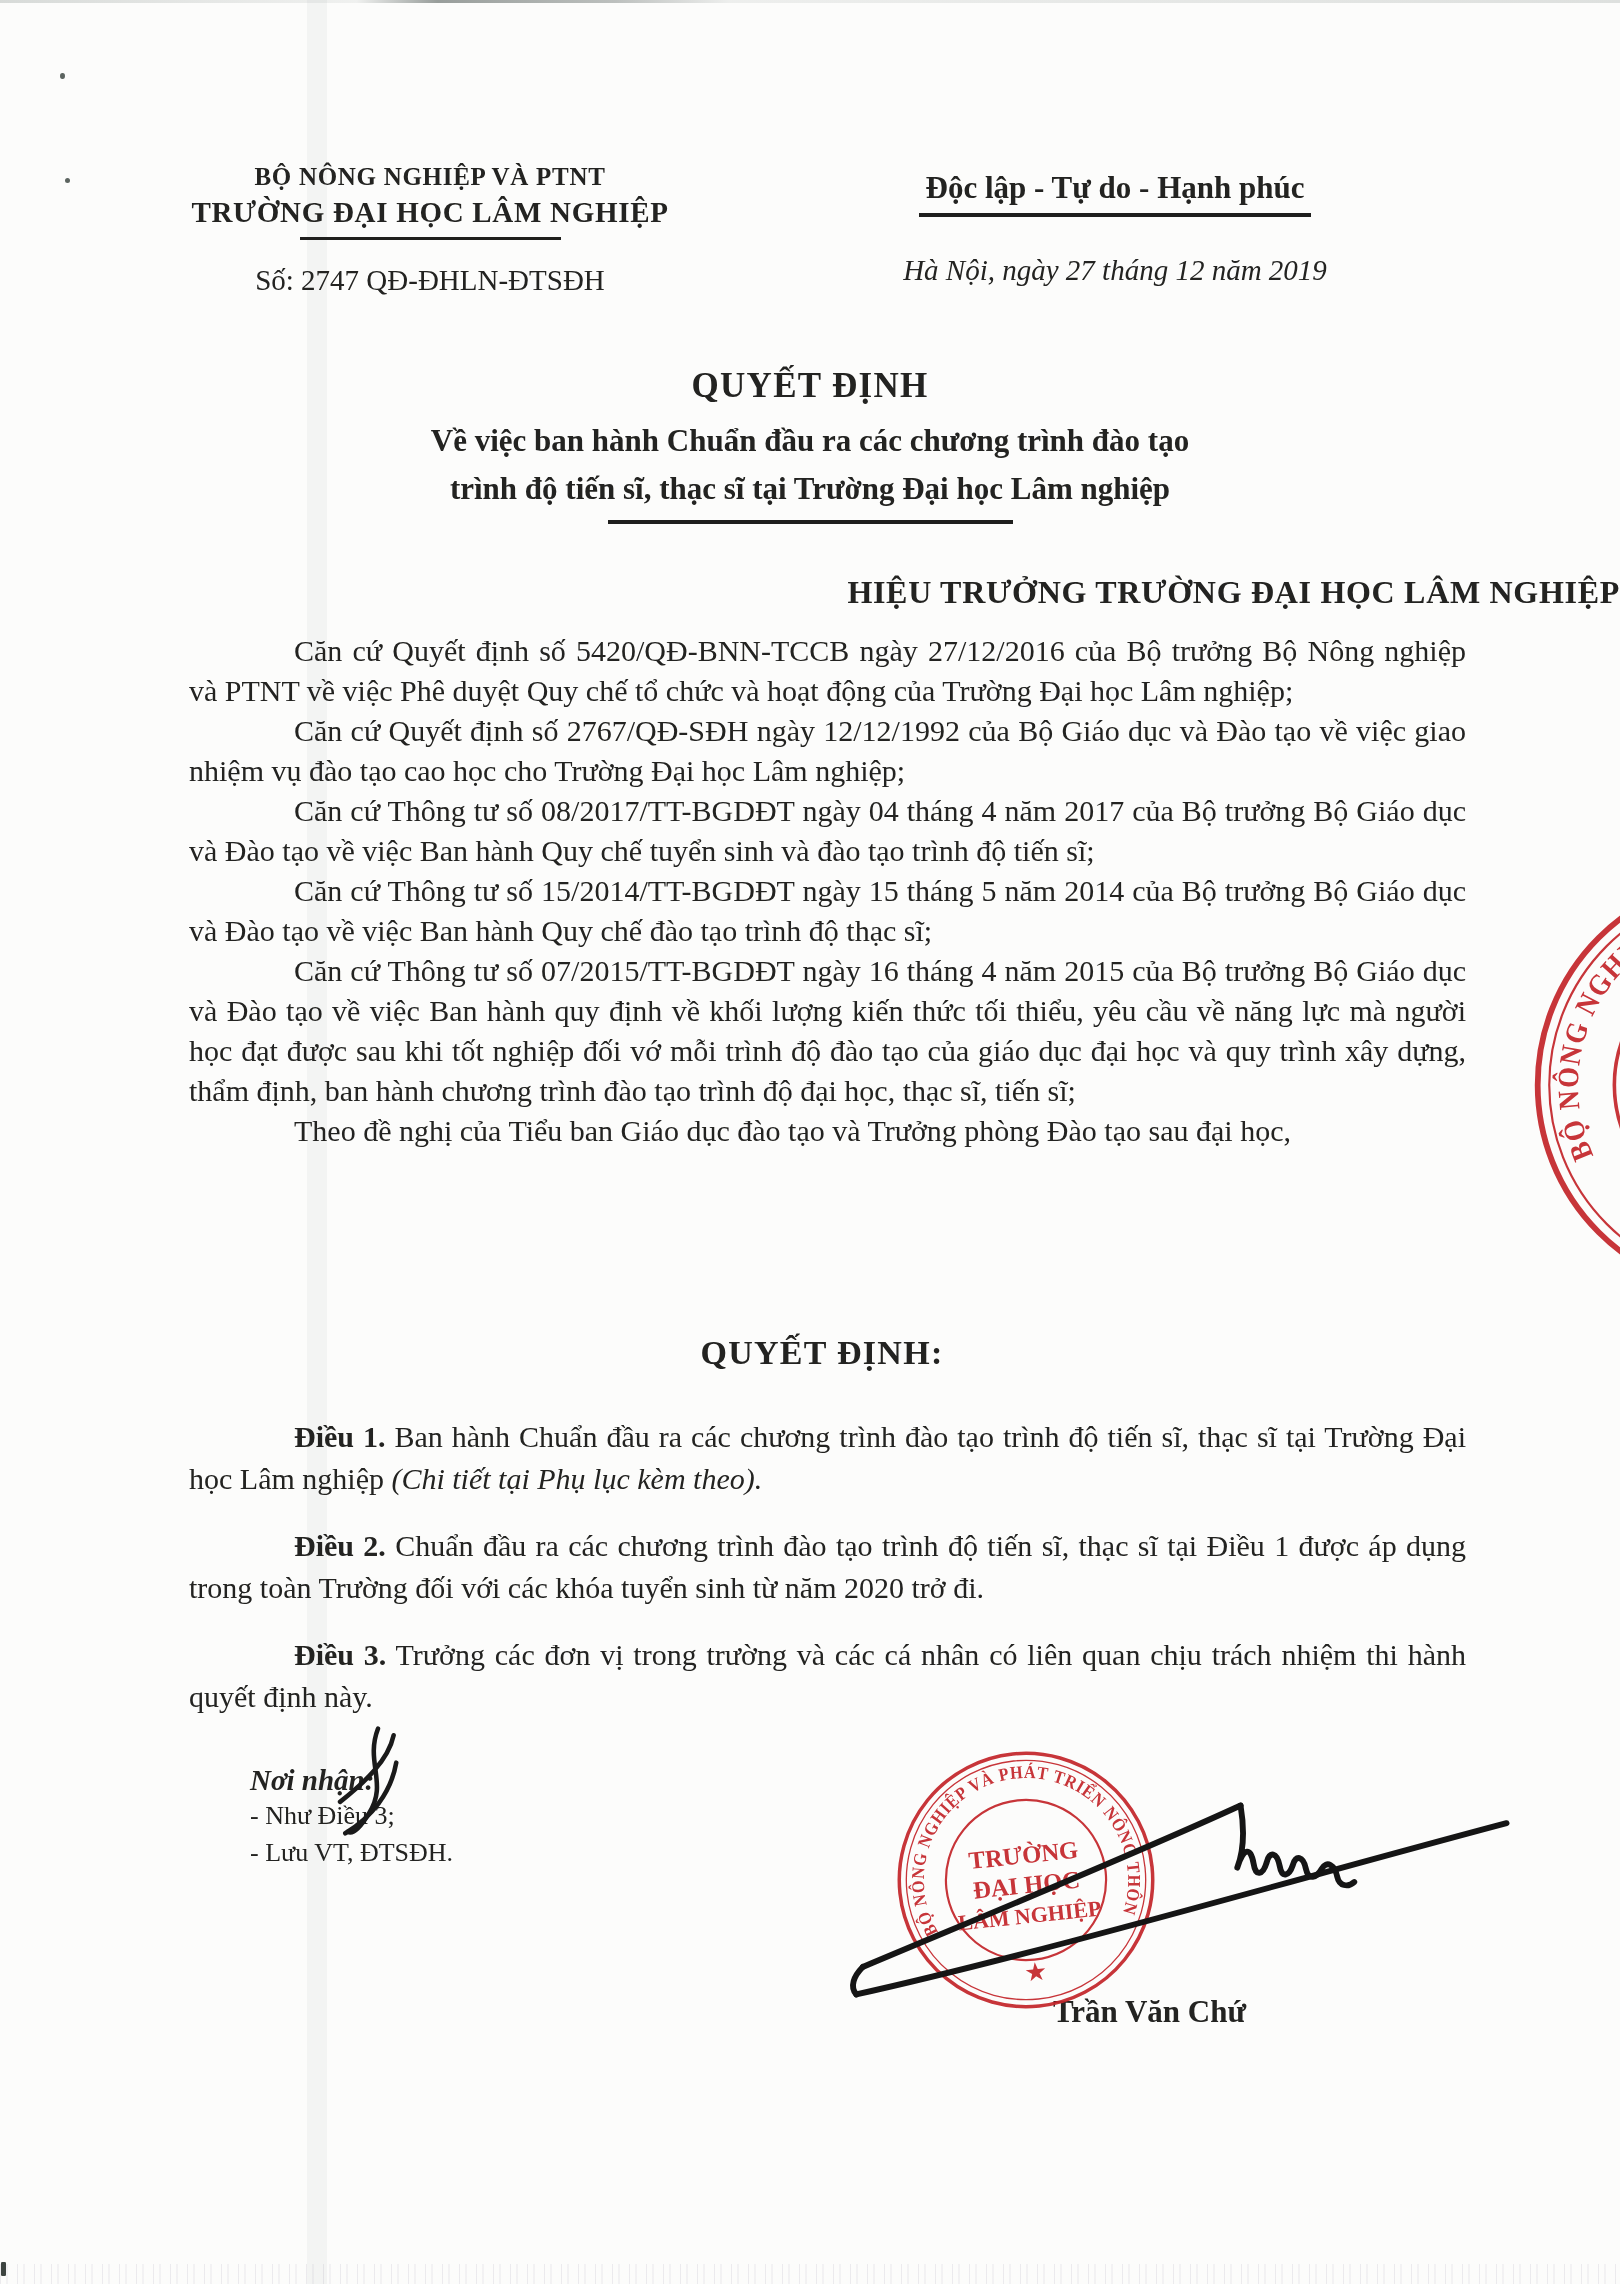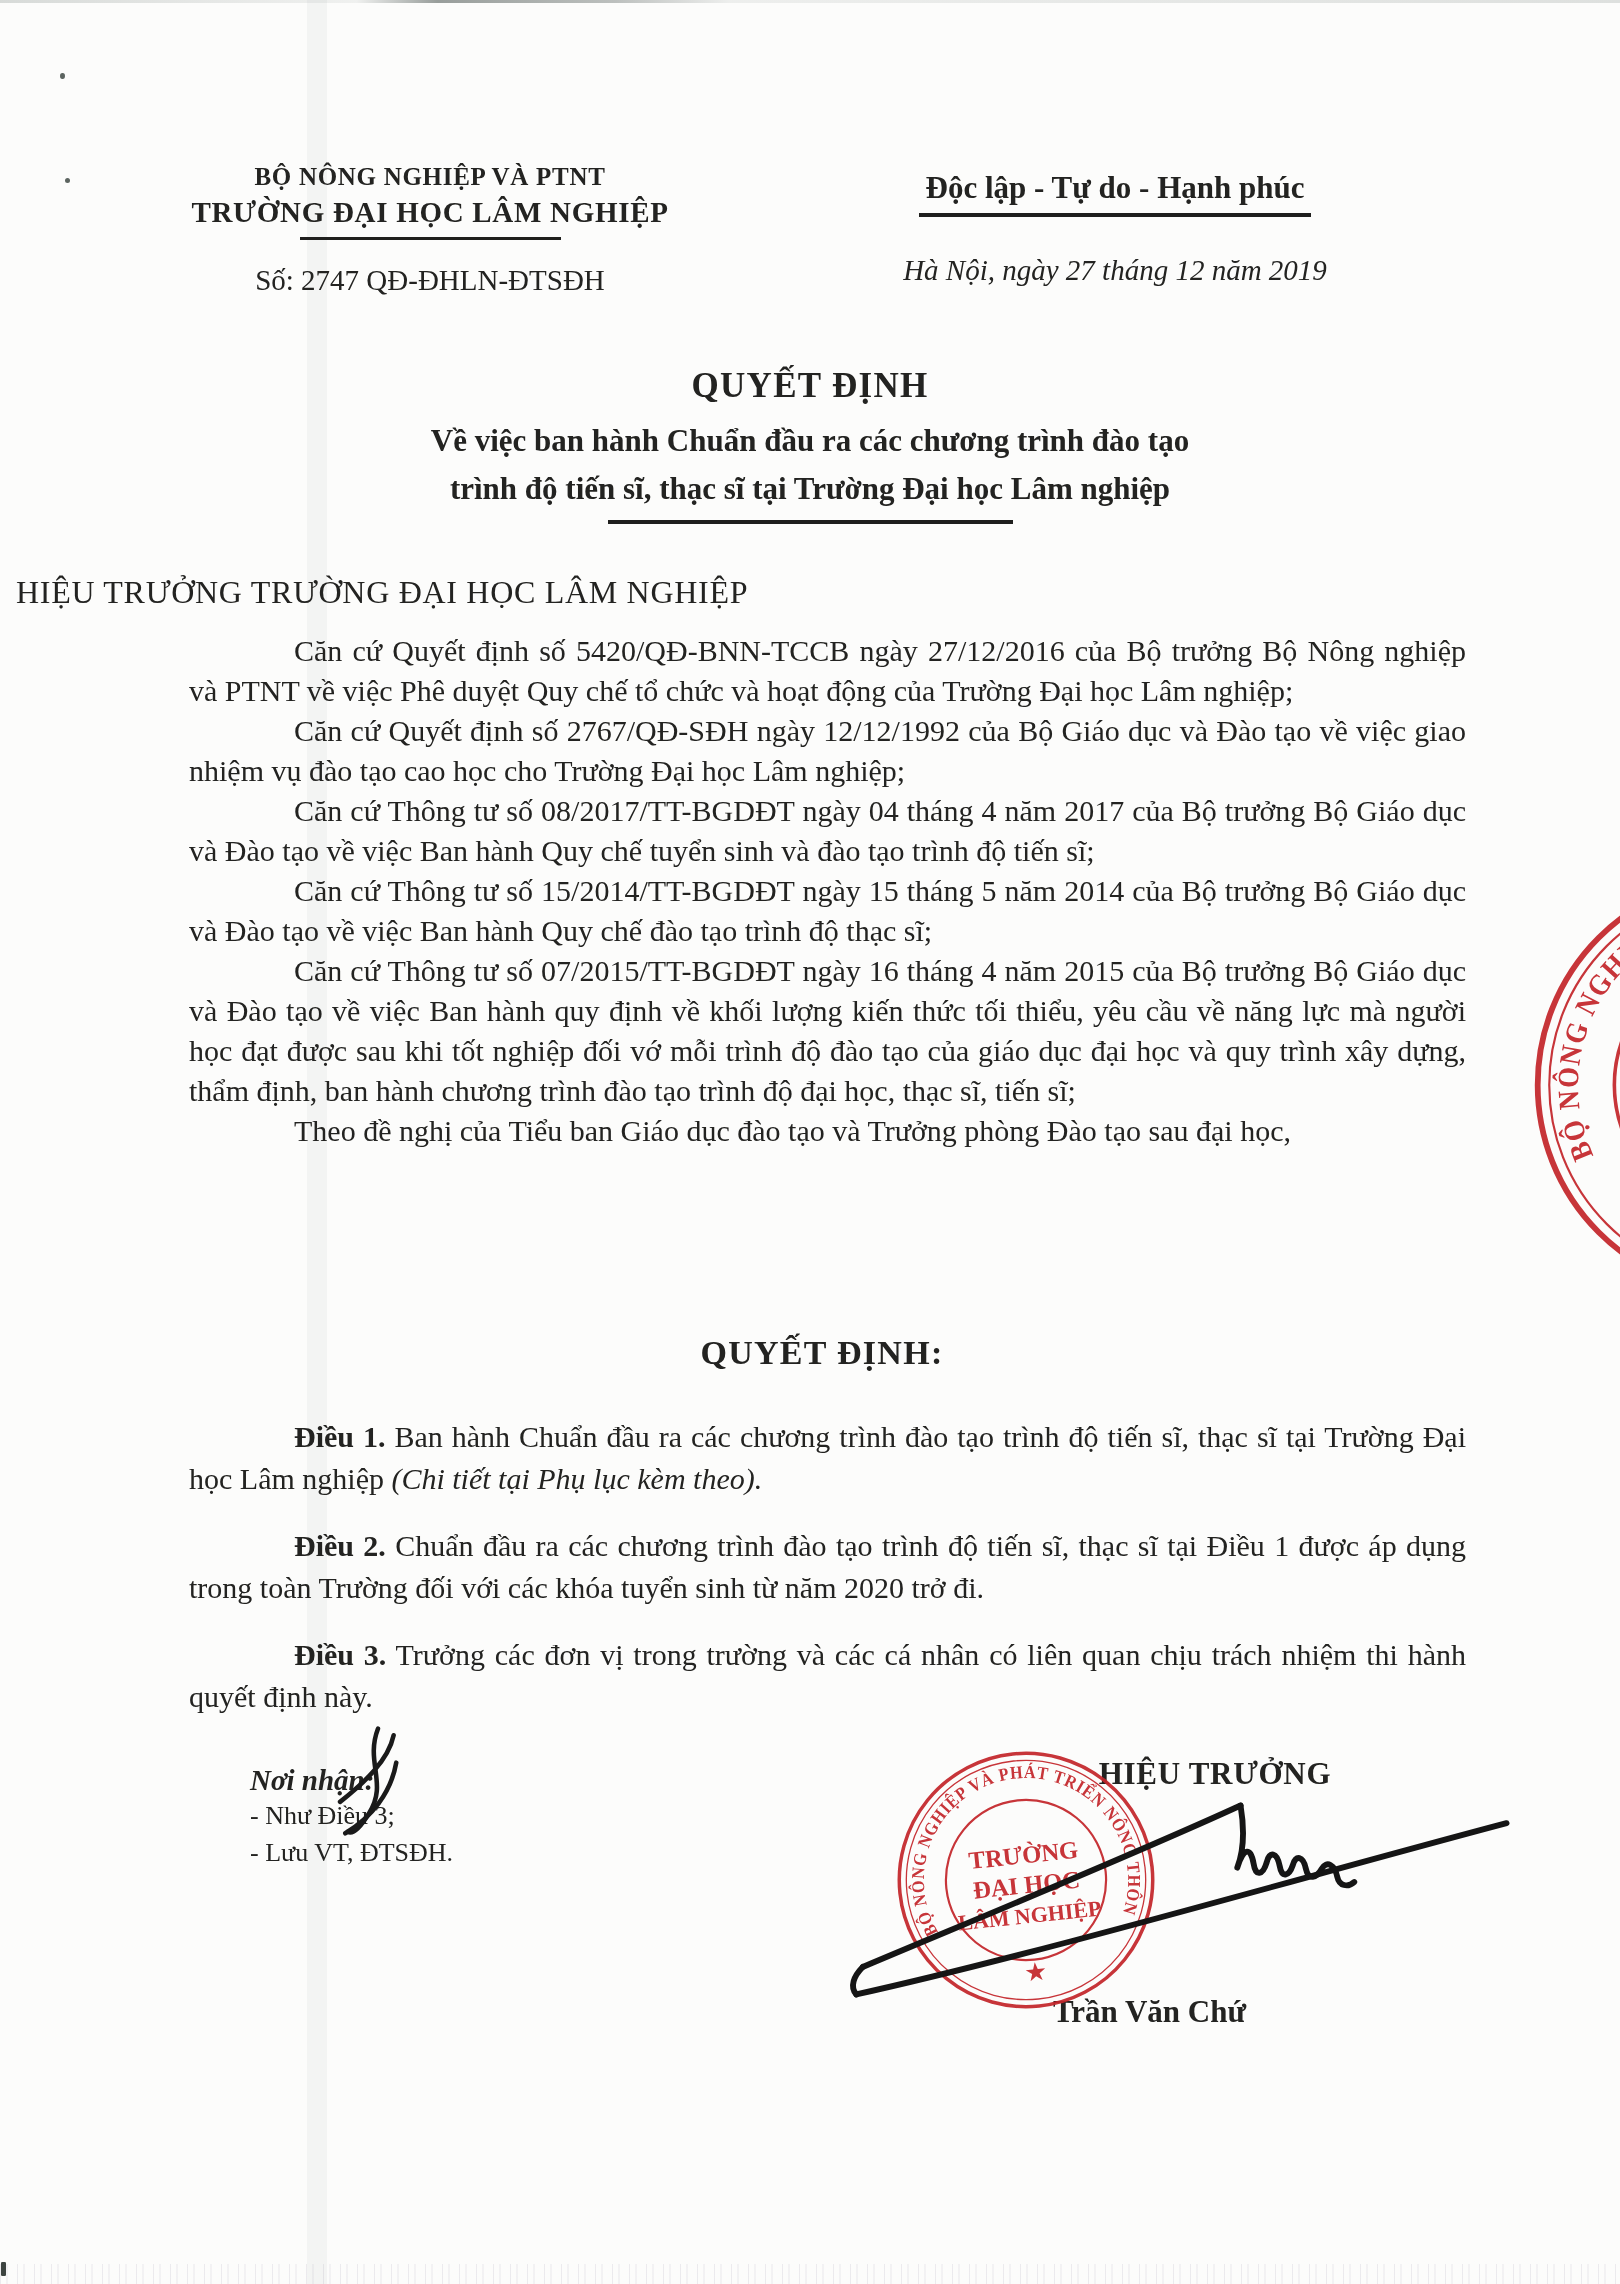--- a/index.html
+++ b/index.html
@@ -36,22 +36,22 @@
   .doc-number{font-size:29px;margin-top:24px;}
   .country{font-size:29px;font-weight:bold;letter-spacing:0.7px;}
   .motto{font-size:31px;font-weight:bold;margin-top:6.5px;}
   .place-date{font-size:29px;font-style:italic;margin-top:37px;}
 
   
   .title-block{position:absolute;top:366px;left:0;right:0;text-align:center;}
   .title-main{font-size:35px;font-weight:bold;letter-spacing:1.3px;}
   .title-sub{font-size:31px;font-weight:bold;line-height:48px;margin-top:10.5px;}
   .rule.under-title{width:405px;margin-top:7.8px;}
-  .authority{position:absolute;top:574px;left:16px;right:0;text-align:left;
-    font-size:32px;font-weight:normal;letter-spacing:0.7px;}
+  .authority{position:absolute;top:574px;left:0;right:0;text-align:right;
+    font-size:32px;font-weight:bold;letter-spacing:0.7px;}
 
   
   .preamble{position:absolute;top:631px;left:189px;width:1277px;}
   .preamble p{margin:0;font-size:30px;line-height:40px;text-indent:105px;text-align:justify;}
   .decision-heading{position:absolute;top:1334px;left:0;right:0;text-align:center;
     font-size:34px;font-weight:bold;letter-spacing:1.3px;padding-left:24px;}
   .articles{position:absolute;top:1416px;left:189px;width:1277px;}
   .articles p{margin:0 0 25px 0;font-size:30px;line-height:42px;text-indent:105px;text-align:justify;}
   .articles .lbl{font-weight:bold;}
   .articles .note{font-style:italic;}
@@ -125,21 +125,20 @@
     <p><span class="lbl">Điều 2.</span><span> Chuẩn đầu ra các chương trình đào tạo trình độ tiến sĩ, thạc sĩ tại Điều 1 được áp dụng trong toàn Trường đối với các khóa tuyển sinh từ năm 2020 trở đi.</span></p>
     <p><span class="lbl">Điều 3.</span><span> Trưởng các đơn vị trong trường và các cá nhân có liên quan chịu trách nhiệm thi hành quyết định này.</span></p>
   </div>
 
   <div class="recipients">
     <div class="recipients-label">Nơi nhận:</div>
     <div class="recipients-item">- Như Điều 3;</div>
     <div class="recipients-item">- Lưu VT, ĐTSĐH.</div>
   </div>
 
-  <div class="signer-title">HIỆU TRƯỞNG</div>
   <div class="signer-name">Trần Văn Chứ</div>
 
   <svg class="stamp main" viewBox="0 0 600 600">
     <circle cx="300" cy="300" r="288" fill="none" stroke-width="8" stroke="#c4262b"></circle>
     <circle cx="300" cy="300" r="272" fill="none" stroke-width="3" stroke="#c4262b"></circle>
     <circle cx="300" cy="300" r="182" fill="none" stroke-width="5" stroke="#c4262b"></circle>
     <path id="ring-a" d="M 99 416 A 232 232 0 1 1 501 416" fill="none"></path>
     <text font-size="41" font-weight="bold" letter-spacing="2" fill="#c4262b">
       <textPath href="#ring-a" startOffset="50%" text-anchor="middle" textLength="930" lengthAdjust="spacingAndGlyphs">BỘ NÔNG NGHIỆP VÀ PHÁT TRIỂN NÔNG THÔN</textPath>
     </text>

